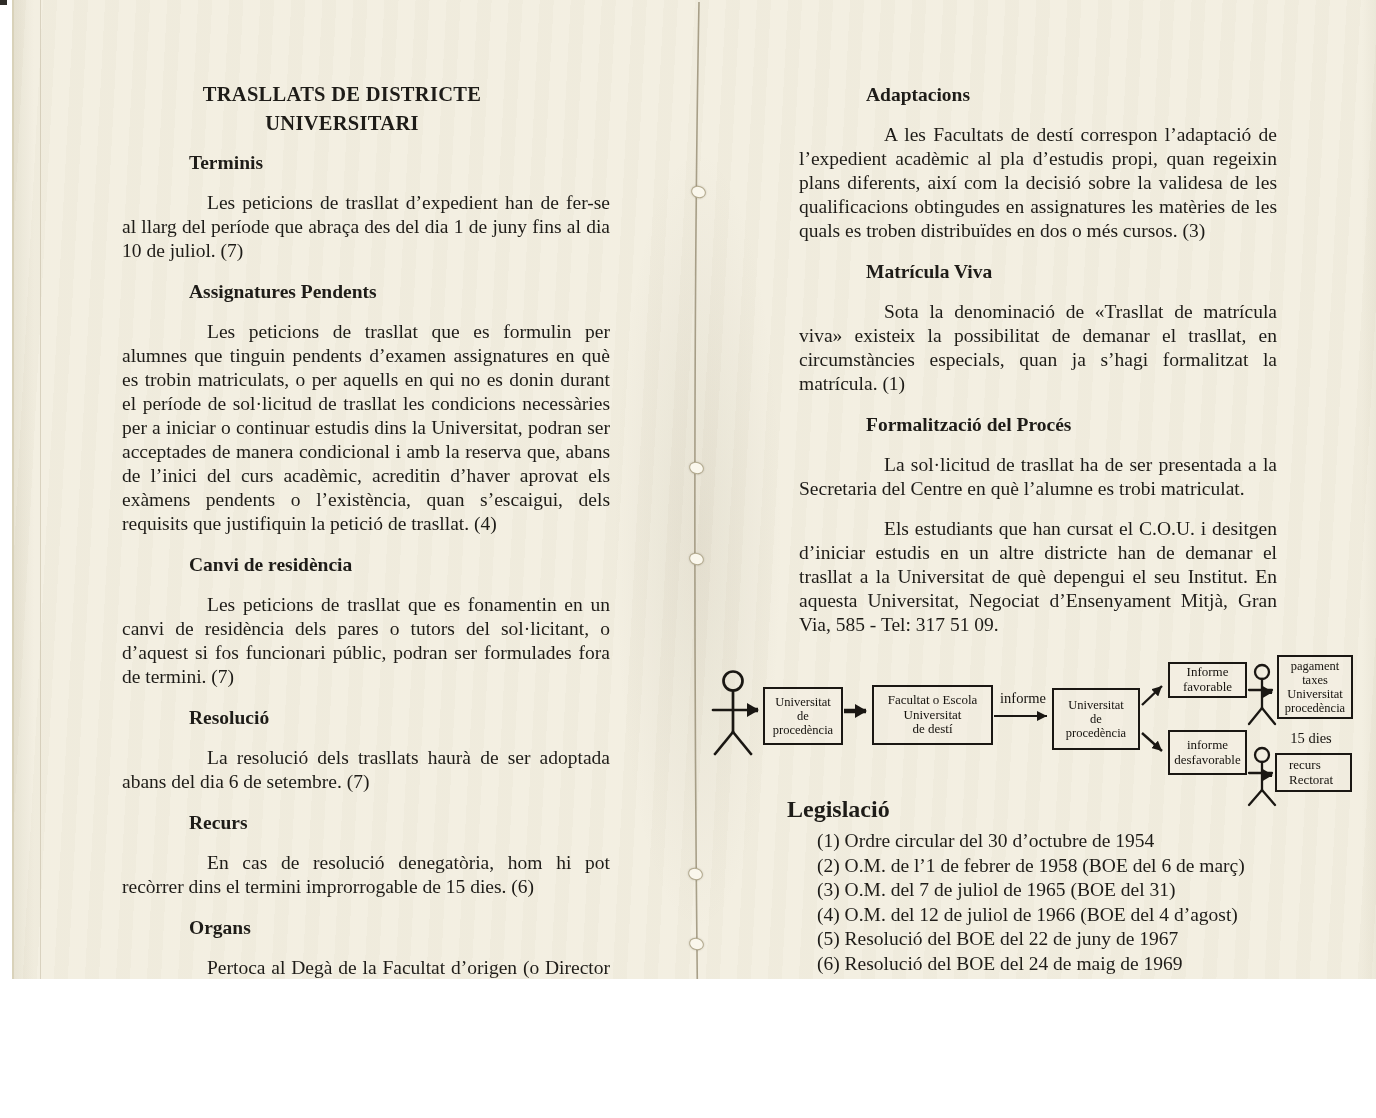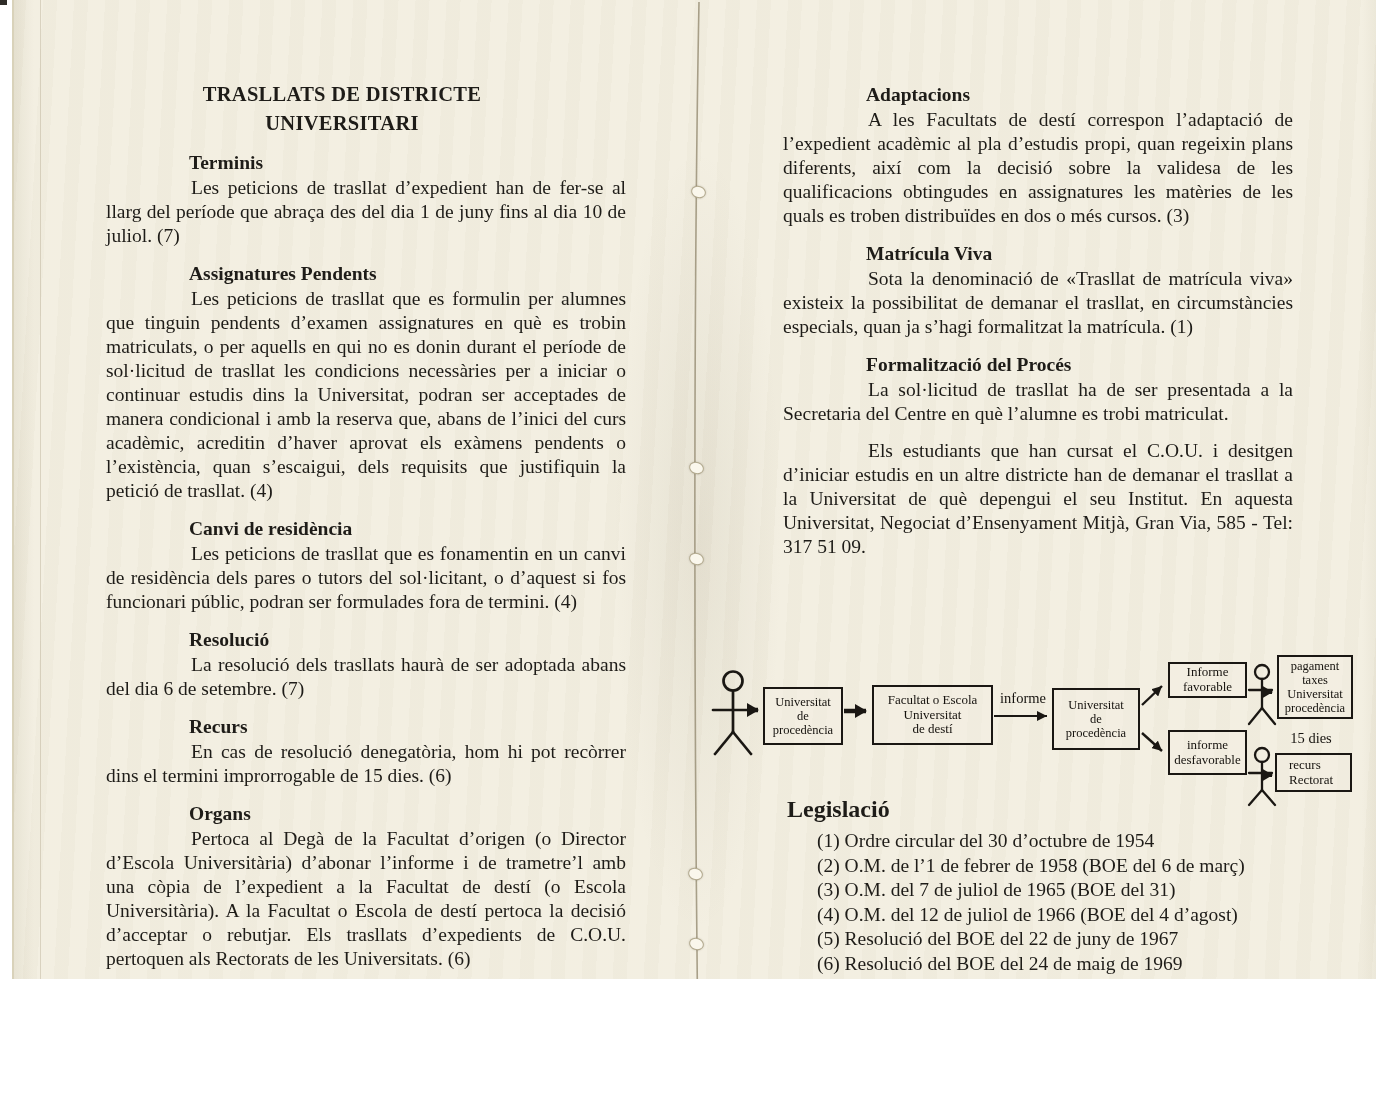--- a/index.html
+++ b/index.html
@@ -31,21 +31,21 @@
   }
   
   .page-left-text{position:absolute;left:106px;top:80px;width:520px;}
   .page-right-text{position:absolute;left:783px;top:82px;width:510px;}
   .book-title{
     width:472px;text-align:center;font-weight:bold;font-size:20.5px;line-height:29px;
     letter-spacing:.3px;margin:0 0 12px 0;
   }
   section{margin:0 0 13px 0;}
   h3.sec-h{margin:0 0 1px 83px;font-size:19.5px;line-height:25px;font-weight:bold;}
-  p.sec-p{margin:0;font-size:19.5px;line-height:24px;text-align:justify;text-indent:85px;}
+  p.sec-p{margin:16px;font-size:19.5px;line-height:24px;text-align:justify;text-indent:85px;}
   p.sec-p + p.sec-p{margin-top:13px;}
   .folio{position:absolute;font-weight:bold;font-size:17.5px;color:#262420;}
   .folio-left{left:74px;top:1048px;}
   .folio-right{left:1324px;top:1054px;}
   
   .dg{position:absolute;left:705px;top:648px;width:660px;height:172px;}
   .dg svg{position:absolute;left:0;top:0;}
   .dg .box{
     position:absolute;border:2.5px solid #1a1713;box-sizing:border-box;
     display:flex;align-items:center;justify-content:center;text-align:center;
@@ -88,21 +88,21 @@
     <section>
       <h3 class="sec-h">Terminis</h3>
       <p class="sec-p">Les peticions de trasllat d’expedient han de fer-se al llarg del període que abraça des del dia 1 de juny fins al dia 10 de juliol. (7)</p>
     </section>
     <section>
       <h3 class="sec-h">Assignatures Pendents</h3>
       <p class="sec-p">Les peticions de trasllat que es formulin per alumnes que tinguin pendents d’examen assignatures en què es trobin matriculats, o per aquells en qui no es donin durant el període de sol·licitud de trasllat les condicions necessàries per a iniciar o continuar estudis dins la Universitat, podran ser acceptades de manera condicional i amb la reserva que, abans de l’inici del curs acadèmic, acreditin d’haver aprovat els exàmens pendents o l’existència, quan s’escaigui, dels requisits que justifiquin la petició de trasllat. (4)</p>
     </section>
     <section>
       <h3 class="sec-h">Canvi de residència</h3>
-      <p class="sec-p">Les peticions de trasllat que es fonamentin en un canvi de residència dels pares o tutors del sol·licitant, o d’aquest si fos funcionari públic, podran ser formulades fora de termini. (4)</p>
+      <p class="sec-p">Les peticions de trasllat que es fonamentin en un canvi de residència dels pares o tutors del sol·licitant, o d’aquest si fos funcionari públic, podran ser formulades fora de termini. (7)</p>
     </section>
     <section>
       <h3 class="sec-h">Resolució</h3>
       <p class="sec-p">La resolució dels trasllats haurà de ser adoptada abans del dia 6 de setembre. (7)</p>
     </section>
     <section>
       <h3 class="sec-h">Recurs</h3>
       <p class="sec-p">En cas de resolució denegatòria, hom hi pot recòrrer dins el termini improrrogable de 15 dies. (6)</p>
     </section>
     <section>

